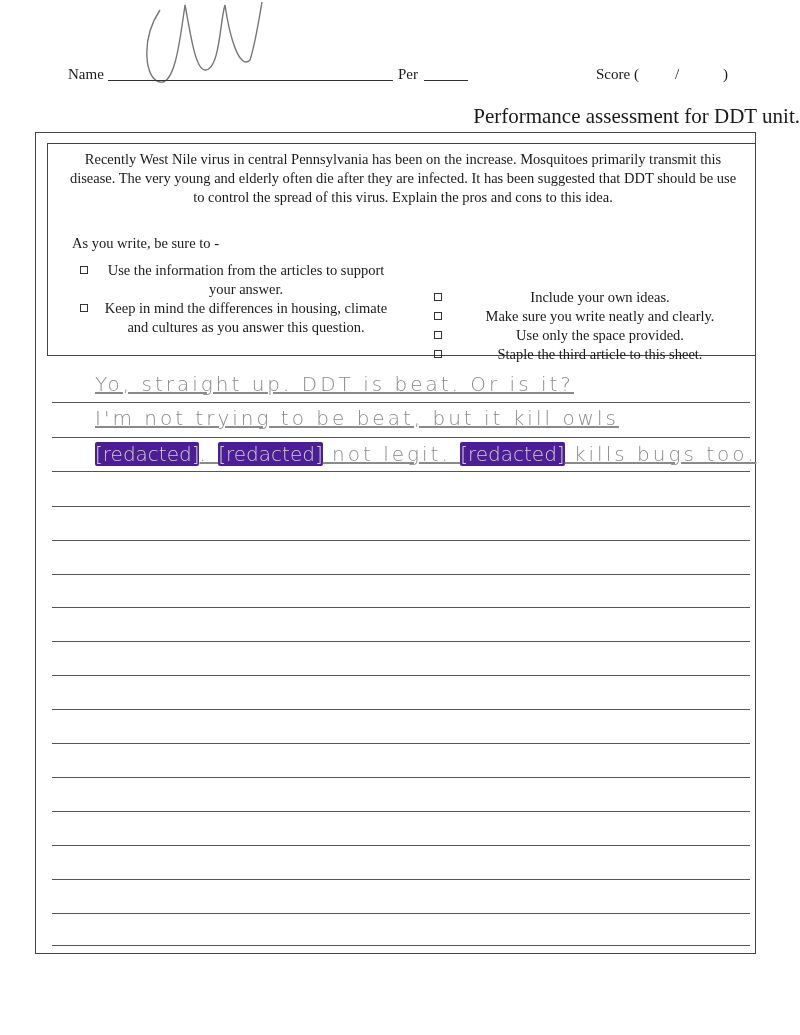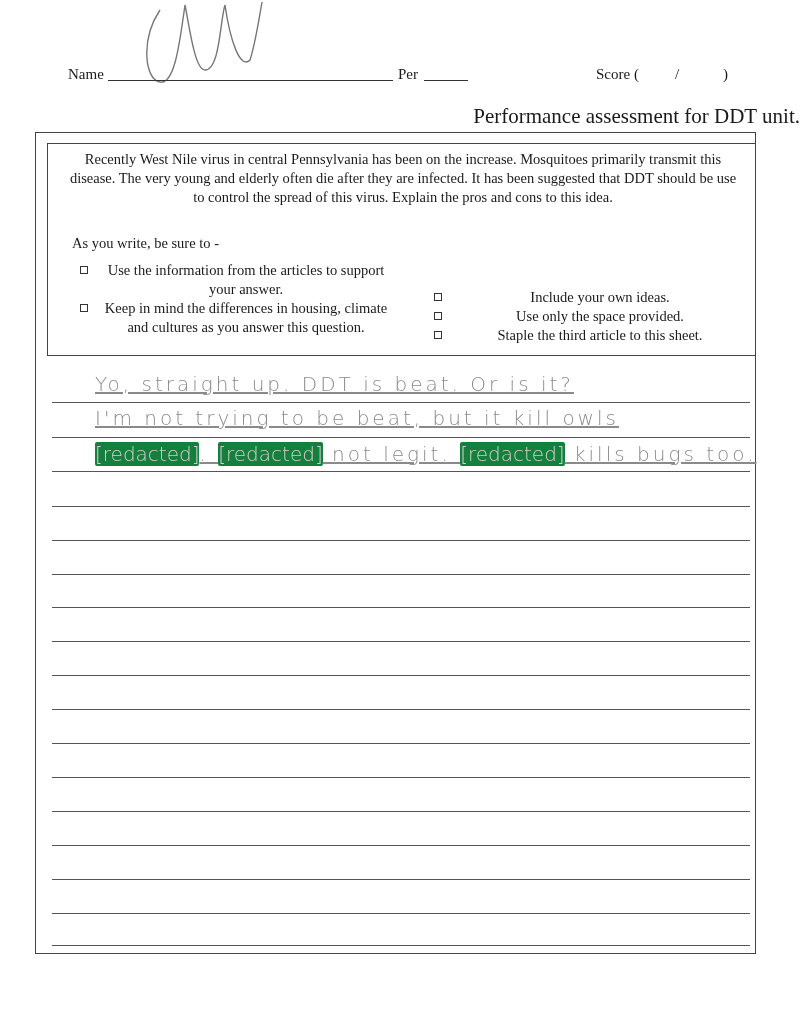--- a/index.html
+++ b/index.html
@@ -19,21 +19,21 @@
   .as-you-write { position: absolute; left: 24px; top: 80px; margin-top: 10px; }
   .bullets-left { position: absolute; left: 32px; top: 117px; width: 310px; }
   .bullets-right { position: absolute; left: 386px; top: 117px; width: 310px; margin-top: 27px; }
   .bullet { position: relative; padding-left: 22px; }
   .bullet .box { position: absolute; left: 0; top: 5px; width: 6px; height: 6px;
                  border: 1px solid #333; }
   .rule { position: absolute; left: 52px; width: 698px; height: 0; border-top: 1.3px solid #555; }
   .hand { position: absolute; left: 95px; font-family: "DejaVu Sans", sans-serif;
           font-size: 20px; color: #8a8a8a; letter-spacing: 3px; font-weight: 300;
           white-space: nowrap; text-decoration: underline; }
-  .redacted { display: inline-block; background: #15803d; color: #cfcfcf; border-radius: 2px;
+  .redacted { display: inline-block; background: #4c1d95; color: #cfcfcf; border-radius: 2px;
               letter-spacing: 0; }
 </style>
 </head>
 <body>
 
 <svg class="signature" viewBox="0 0 210 90">
   <path d="M30 10 C 10 40, 15 80, 30 82 C 45 85, 50 40, 55 5 C 60 30, 65 70, 75 70 C 90 70, 90 20, 95 5 C 100 40, 110 70, 120 60 C 125 45, 128 25, 132 2" fill="none" stroke="#777" stroke-width="1.4"></path>
 </svg>
 
 <div class="name-row">
@@ -56,20 +56,21 @@
 
 <div class="prompt-box">
   <div class="prompt-text">Recently West Nile virus in central Pennsylvania has been on the increase.  Mosquitoes primarily transmit this disease.  The very young and elderly often die after they are infected.  It has been suggested that DDT should be use to control the spread of this virus.  Explain the pros and cons to this idea.</div>
   <div class="as-you-write">As you write, be sure to -</div>
   <div class="bullets-left">
     <div class="bullet"><span class="box"></span><span>Use the information from the articles to support your answer.</span></div>
     <div class="bullet"><span class="box"></span><span>Keep in mind the differences in housing, climate and cultures as you answer this question.</span></div>
   </div>
   <div class="bullets-right">
     <div class="bullet"><span class="box"></span><span>Include your own ideas.</span></div>
+    <div class="bullet"><span class="box"></span><span>Make sure you write neatly and clearly.</span></div>
     <div class="bullet"><span class="box"></span><span>Use only the space provided.</span></div>
     <div class="bullet"><span class="box"></span><span>Staple the third article to this sheet.</span></div>
   </div>
 </div>
 
 <div class="hand" style="top:372px">Yo, straight up. DDT is beat. Or is it?</div>
 <div class="hand" style="top:406px">I'm not trying to be beat, but it kill owls</div>
 <div class="hand" style="top:442px">
   <span class="redacted">[redacted]</span><span>. </span><span class="redacted">[redacted]</span><span> not legit. </span><span class="redacted">[redacted]</span><span> kills bugs too.</span>
 </div>

